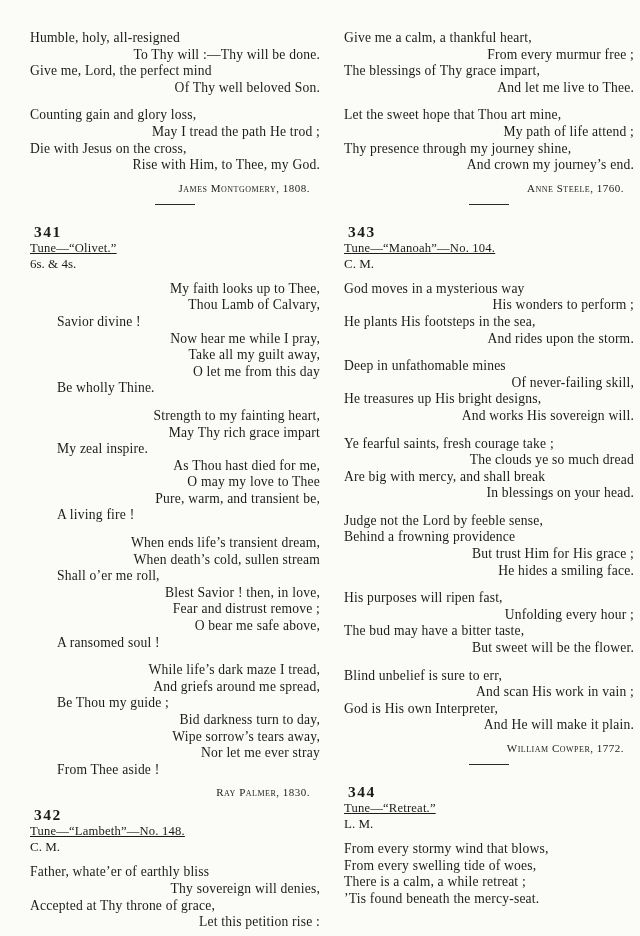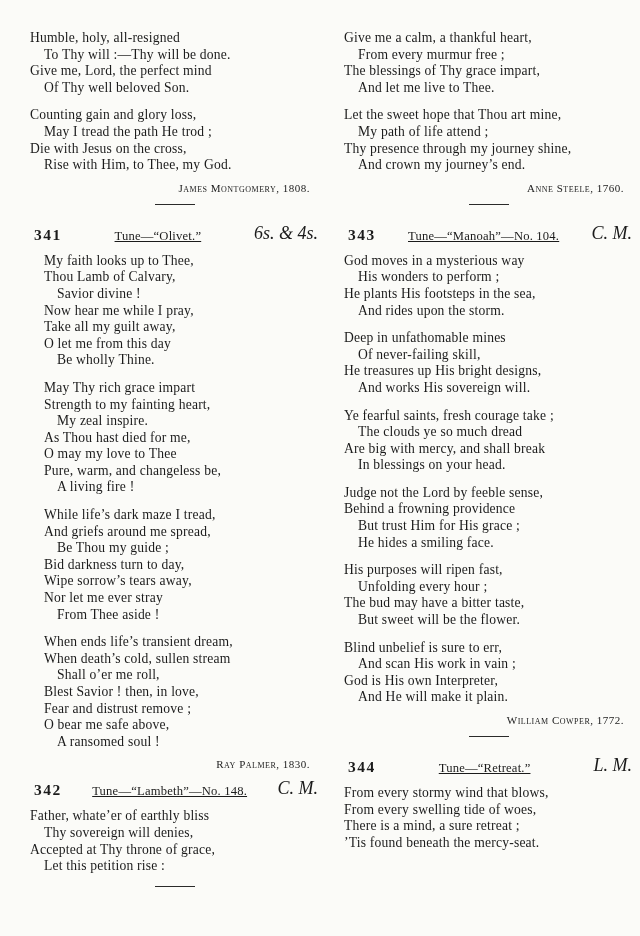--- a/index.html
+++ b/index.html
@@ -20,49 +20,50 @@
   .column { width: 290px; flex: 0 0 290px; }
 
   .stanza { margin: 0 0 11px 0; }
   .line {
     font-size: 13.6px;
     line-height: 16.6px;
     letter-spacing: 0.2px;
     white-space: nowrap;
   }
   .i0 { padding-left: 0; }
-  .i1 { padding-left: 14px; }
+  .i1 { padding-left: 14px; text-align: right; }
   .i2 { padding-left: 27px; }
 
   .attribution {
     text-align: right;
     font-variant: small-caps;
     font-size: 11px;
     letter-spacing: 0.5px;
     padding-right: 10px;
     margin: -3px 0 8px 0;
   }
 
   .divider { display: flex; justify-content: center; margin: 10px 0 18px 0; }
   .divider-line { width: 40px; border-top: 1.2px solid #2a2a2a; height: 0; }
 
   .hymn-header {
     display: flex;
-    align-items: flex-end;
+    align-items: flex-start;
     margin: 0 0 9px 0;
+    flex-direction: column;
   }
   .hymn-number {
     font-weight: bold;
     font-size: 15.5px;
     letter-spacing: 1.5px;
     padding-left: 4px;
     flex: 0 0 auto;
   }
   .tune { flex: 1 1 auto; text-align: center; font-size: 12.6px; letter-spacing: 0.2px; text-decoration: underline; }
-  .meter { flex: 0 0 auto; font-style: italic; font-size: 18px; padding-right: 2px; }
+  .meter { flex: 0 0 auto; font-size: 13px; padding-right: 2px; }
 </style>
 </head>
 <body>
 
 <div class="page">
   <div class="columns">
     <div class="column">
         <div class="stanza">
           <div class="line i0">Humble, holy, all-resigned</div>
           <div class="line i1">To Thy will :—Thy will be done.</div>
@@ -87,46 +88,46 @@
         <div class="stanza">
           <div class="line i1">My faith looks up to Thee,</div>
           <div class="line i1">Thou Lamb of Calvary,</div>
           <div class="line i2">Savior divine !</div>
           <div class="line i1">Now hear me while I pray,</div>
           <div class="line i1">Take all my guilt away,</div>
           <div class="line i1">O let me from this day</div>
           <div class="line i2">Be wholly Thine.</div>
         </div>
         <div class="stanza">
+          <div class="line i1">Strength to my fainting heart,</div>
           <div class="line i1">May Thy rich grace impart</div>
-          <div class="line i1">Strength to my fainting heart,</div>
           <div class="line i2">My zeal inspire.</div>
           <div class="line i1">As Thou hast died for me,</div>
           <div class="line i1">O may my love to Thee</div>
-          <div class="line i1">Pure, warm, and changeless be,</div>
+          <div class="line i1">Pure, warm, and transient be,</div>
           <div class="line i2">A living fire !</div>
+        </div>
+        <div class="stanza">
+          <div class="line i1">When ends life’s transient dream,</div>
+          <div class="line i1">When death’s cold, sullen stream</div>
+          <div class="line i2">Shall o’er me roll,</div>
+          <div class="line i1">Blest Savior ! then, in love,</div>
+          <div class="line i1">Fear and distrust remove ;</div>
+          <div class="line i1">O bear me safe above,</div>
+          <div class="line i2">A ransomed soul !</div>
         </div>
         <div class="stanza">
           <div class="line i1">While life’s dark maze I tread,</div>
           <div class="line i1">And griefs around me spread,</div>
           <div class="line i2">Be Thou my guide ;</div>
           <div class="line i1">Bid darkness turn to day,</div>
           <div class="line i1">Wipe sorrow’s tears away,</div>
           <div class="line i1">Nor let me ever stray</div>
           <div class="line i2">From Thee aside !</div>
         </div>
-        <div class="stanza">
-          <div class="line i1">When ends life’s transient dream,</div>
-          <div class="line i1">When death’s cold, sullen stream</div>
-          <div class="line i2">Shall o’er me roll,</div>
-          <div class="line i1">Blest Savior ! then, in love,</div>
-          <div class="line i1">Fear and distrust remove ;</div>
-          <div class="line i1">O bear me safe above,</div>
-          <div class="line i2">A ransomed soul !</div>
-        </div>
         <div class="attribution">Ray Palmer, 1830.</div>
         <div class="hymn-header">
           <span class="hymn-number">342</span>
           <span class="tune">Tune—“Lambeth”—No. 148.</span>
           <span class="meter">C. M.</span>
         </div>
         <div class="stanza">
           <div class="line i0">Father, whate’er of earthly bliss</div>
           <div class="line i1">Thy sovereign will denies,</div>
           <div class="line i0">Accepted at Thy throne of grace,</div>
@@ -199,18 +200,18 @@
           <div class="divider-line"></div>
         </div>
         <div class="hymn-header">
           <span class="hymn-number">344</span>
           <span class="tune">Tune—“Retreat.”</span>
           <span class="meter">L. M.</span>
         </div>
         <div class="stanza">
           <div class="line i0">From every stormy wind that blows,</div>
           <div class="line i0">From every swelling tide of woes,</div>
-          <div class="line i0">There is a mind, a sure retreat ;</div>
+          <div class="line i0">There is a calm, a while retreat ;</div>
           <div class="line i0">’Tis found beneath the mercy-seat.</div>
         </div>
       </div>
   </div>
 </div>
 
 </body></html>

